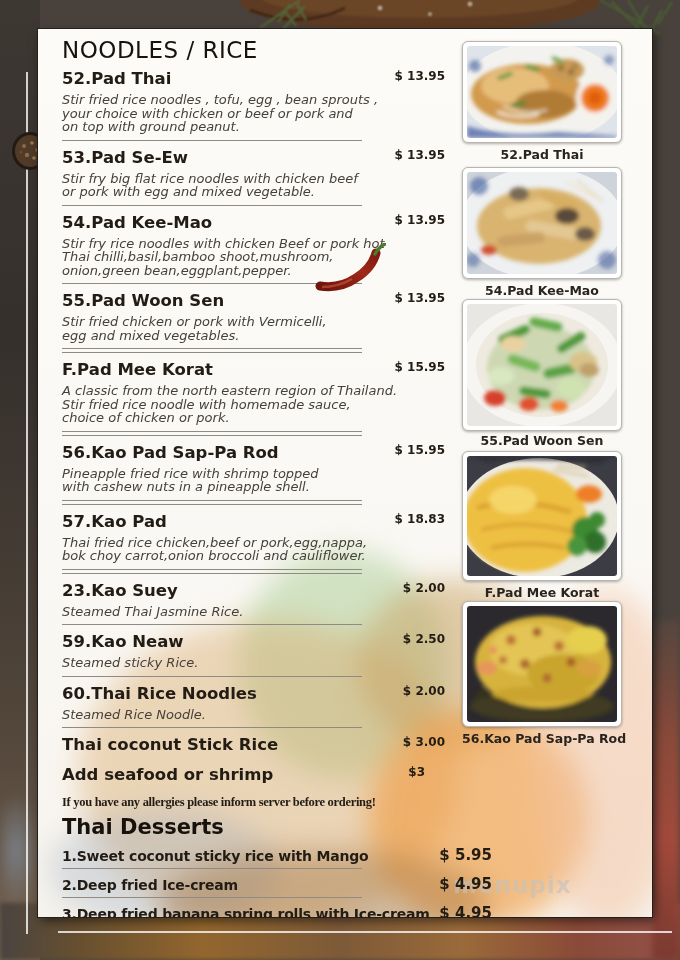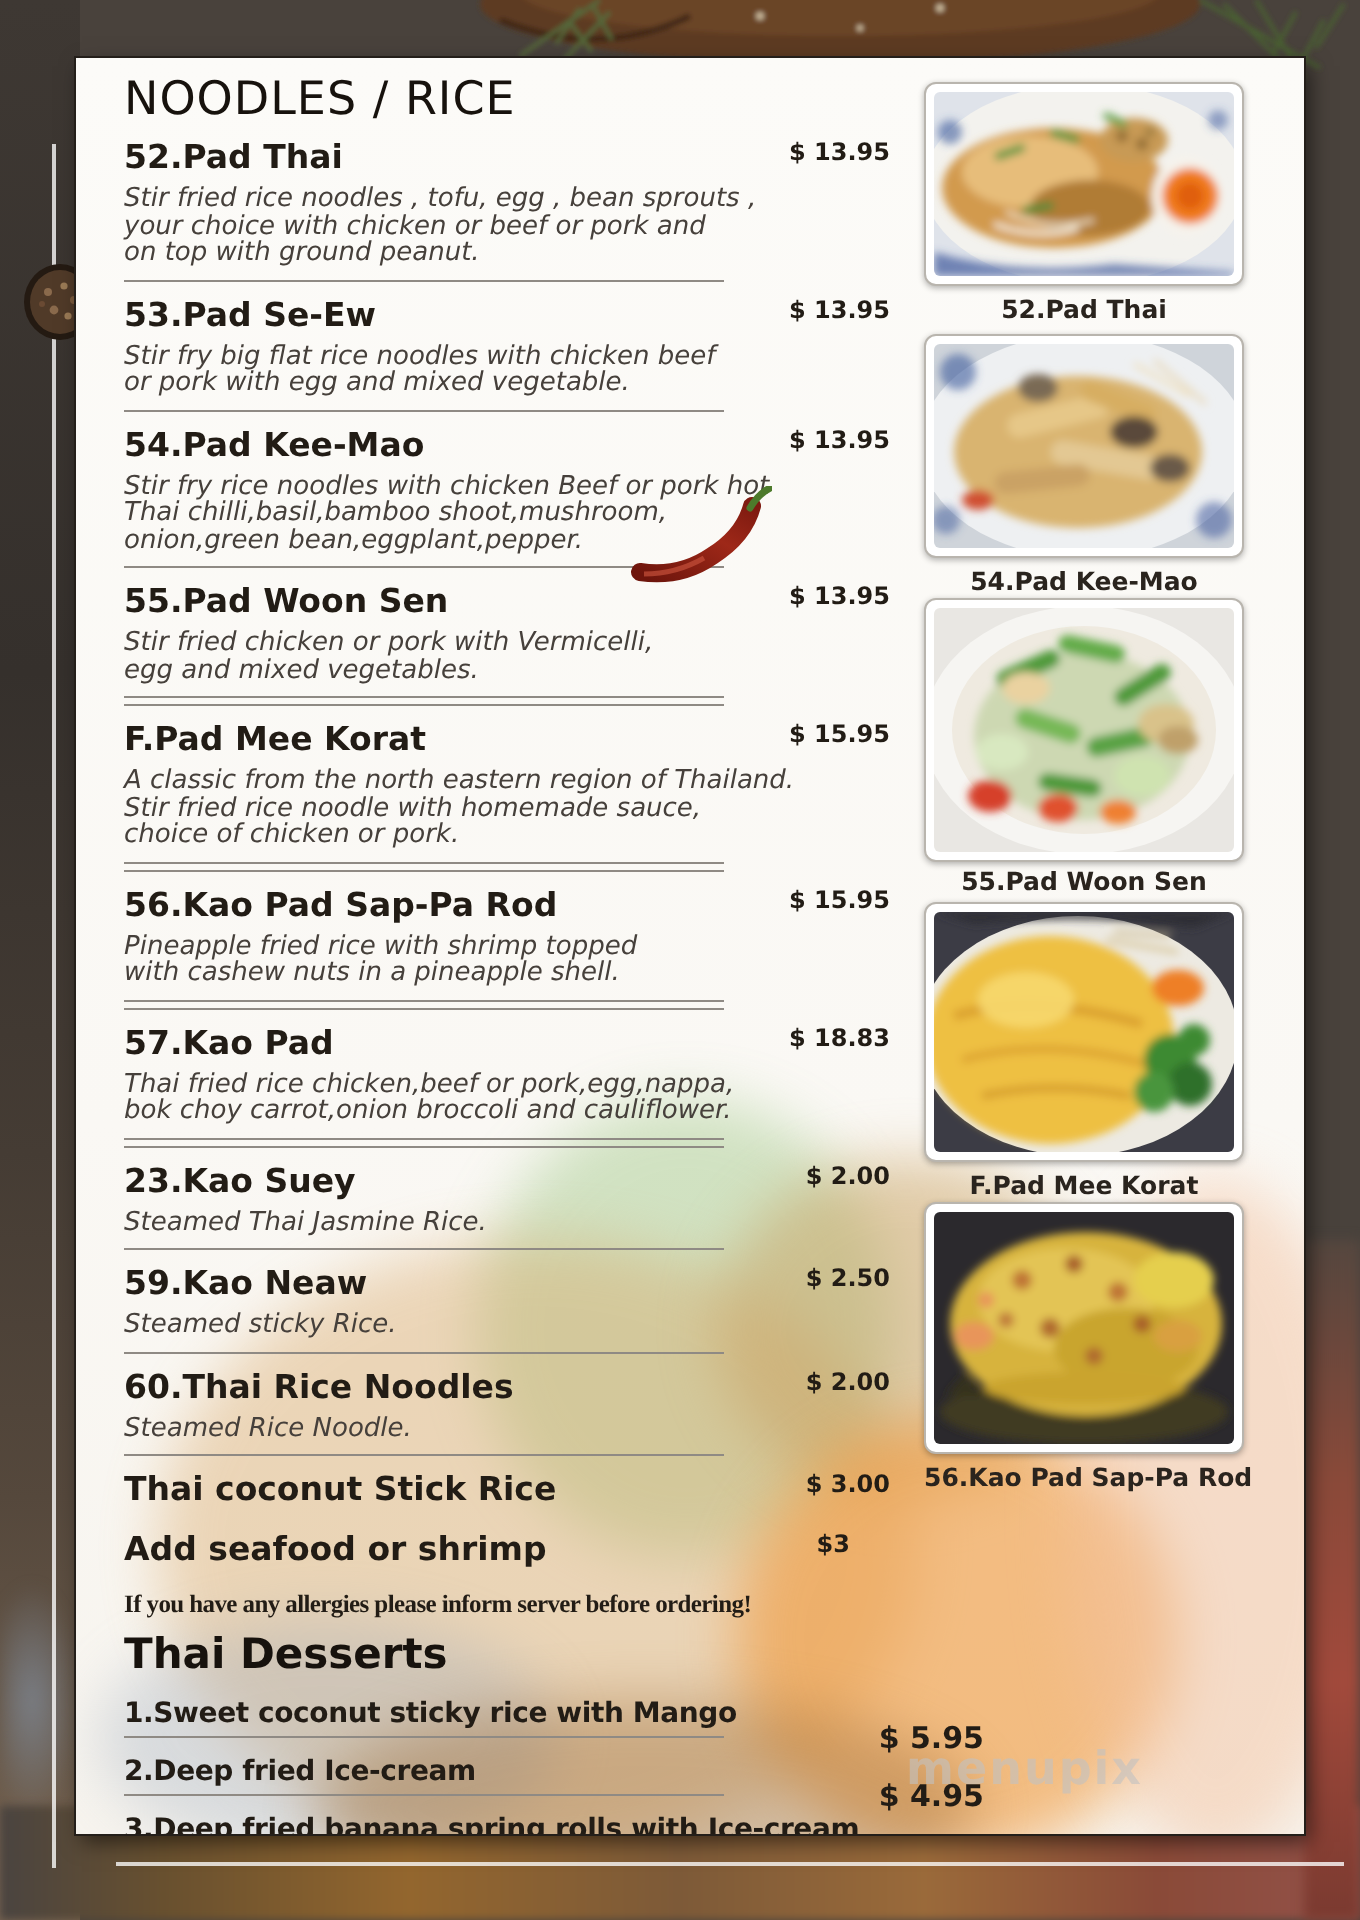--- a/index.html
+++ b/index.html
@@ -47,21 +47,21 @@
   .item-price{position:absolute;right:0;top:0;font-size:12px;font-weight:bold;color:#221c15;}
   .item-price.nudge{right:20px;}
   .item-desc{font-size:13px;line-height:13.5px;color:#46403b;margin-top:3px;white-space:nowrap;width:365px;font-style:italic;}
   .divider{width:300px;height:1px;background:#8f8a84;margin:6px 0 7px 0;}
   .divider.dbl{height:3px;background:none;border-top:1px solid #8f8a84;border-bottom:1px solid #8f8a84;}
   .simple-row{position:relative;width:383px;height:21px;margin:2px 0 9px 0;white-space:nowrap;}
   .allergy{font-size:12.5px;letter-spacing:-0.3px;font-weight:bold;color:#221c15;margin:0 0 5px 0;white-space:nowrap;font-family:Liberation Serif, serif;}
   .desserts-title{font-size:21px;font-weight:bold;color:#17120d;margin:2px 0 5px 0;}
   .drow{position:relative;width:430px;padding:2px 0 1px 0;white-space:nowrap;}
   .dname{font-size:14px;letter-spacing:-0.2px;font-weight:bold;color:#221c15;}
-  .dprice{position:absolute;right:0;top:16px;font-size:15px;font-weight:bold;color:#221c15;margin-left:35px;}
+  .dprice{position:absolute;right:0;top:2px;font-size:15px;font-weight:bold;color:#221c15;margin-left:35px;}
   .dline{width:300px;height:1px;background:#8f8a84;margin:3px 0 3px 0;}
   .chili{position:absolute;left:252px;top:30px;z-index:6;}
 
   
   .photo-card{position:absolute;left:424px;width:160px;z-index:5;background:#fff;
       border:1px solid #b9b5ae;border-radius:6px;padding:4px;box-shadow:0 1px 3px rgba(0,0,0,.3);box-sizing:border-box;}
   .photo-card svg{display:block;border-radius:3px;}
   .photo-caption{position:absolute;left:424px;width:160px;z-index:5;text-align:center;
       font-size:12.5px;font-weight:bold;color:#2a241e;white-space:nowrap;}
   .c1{top:12px;}  .t1{top:118px;}

